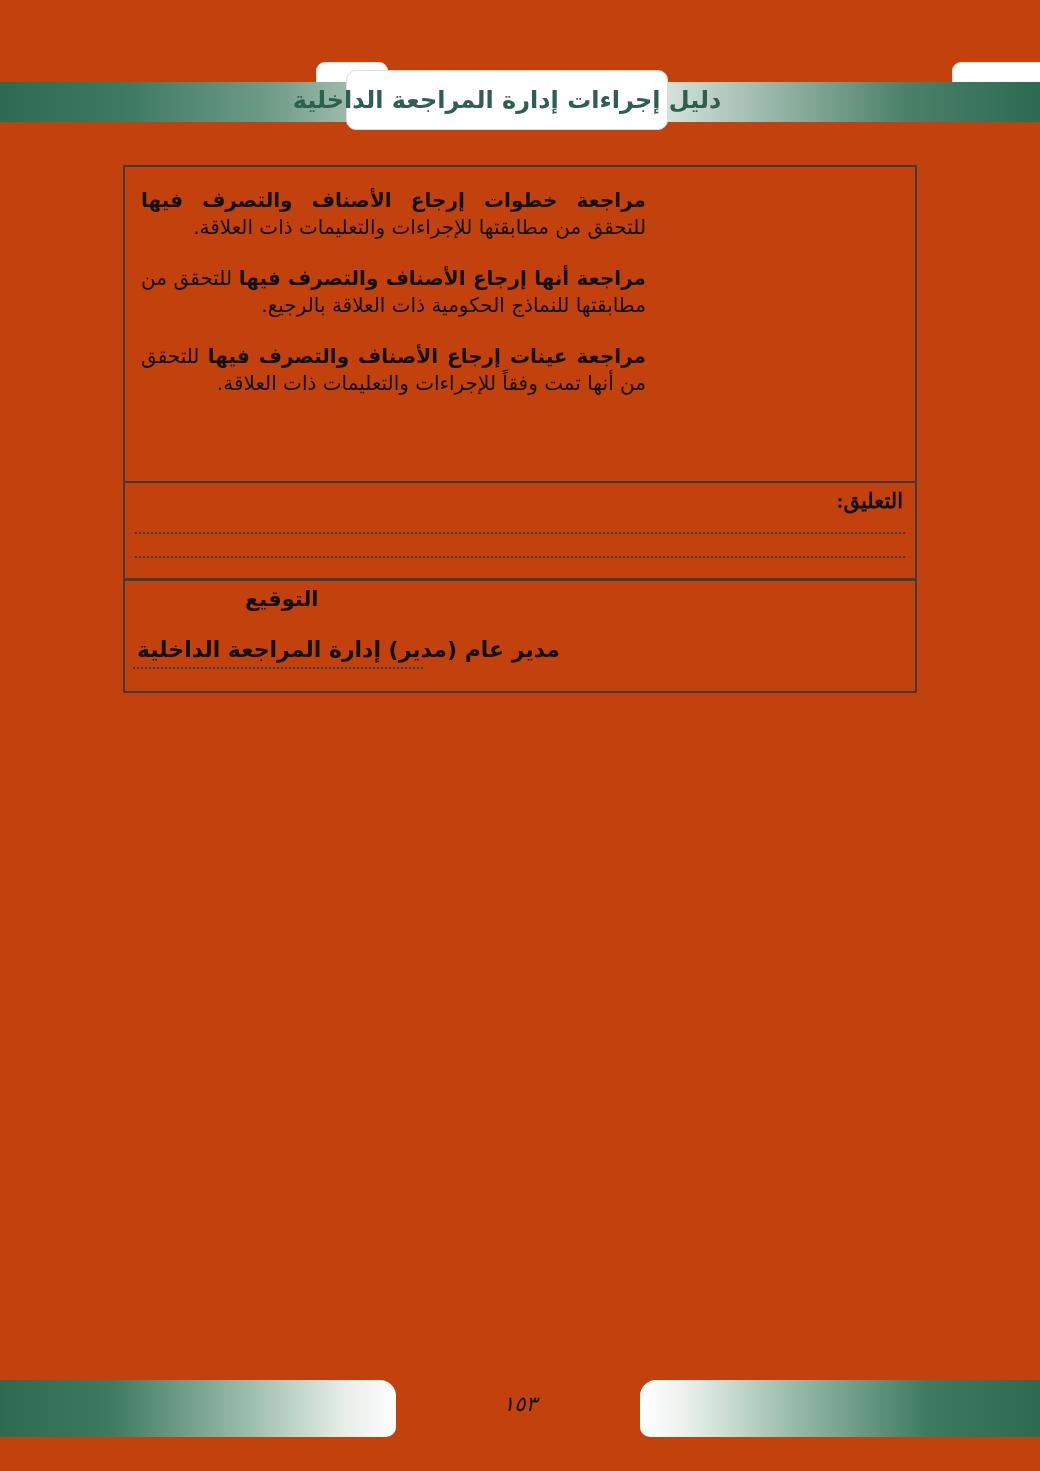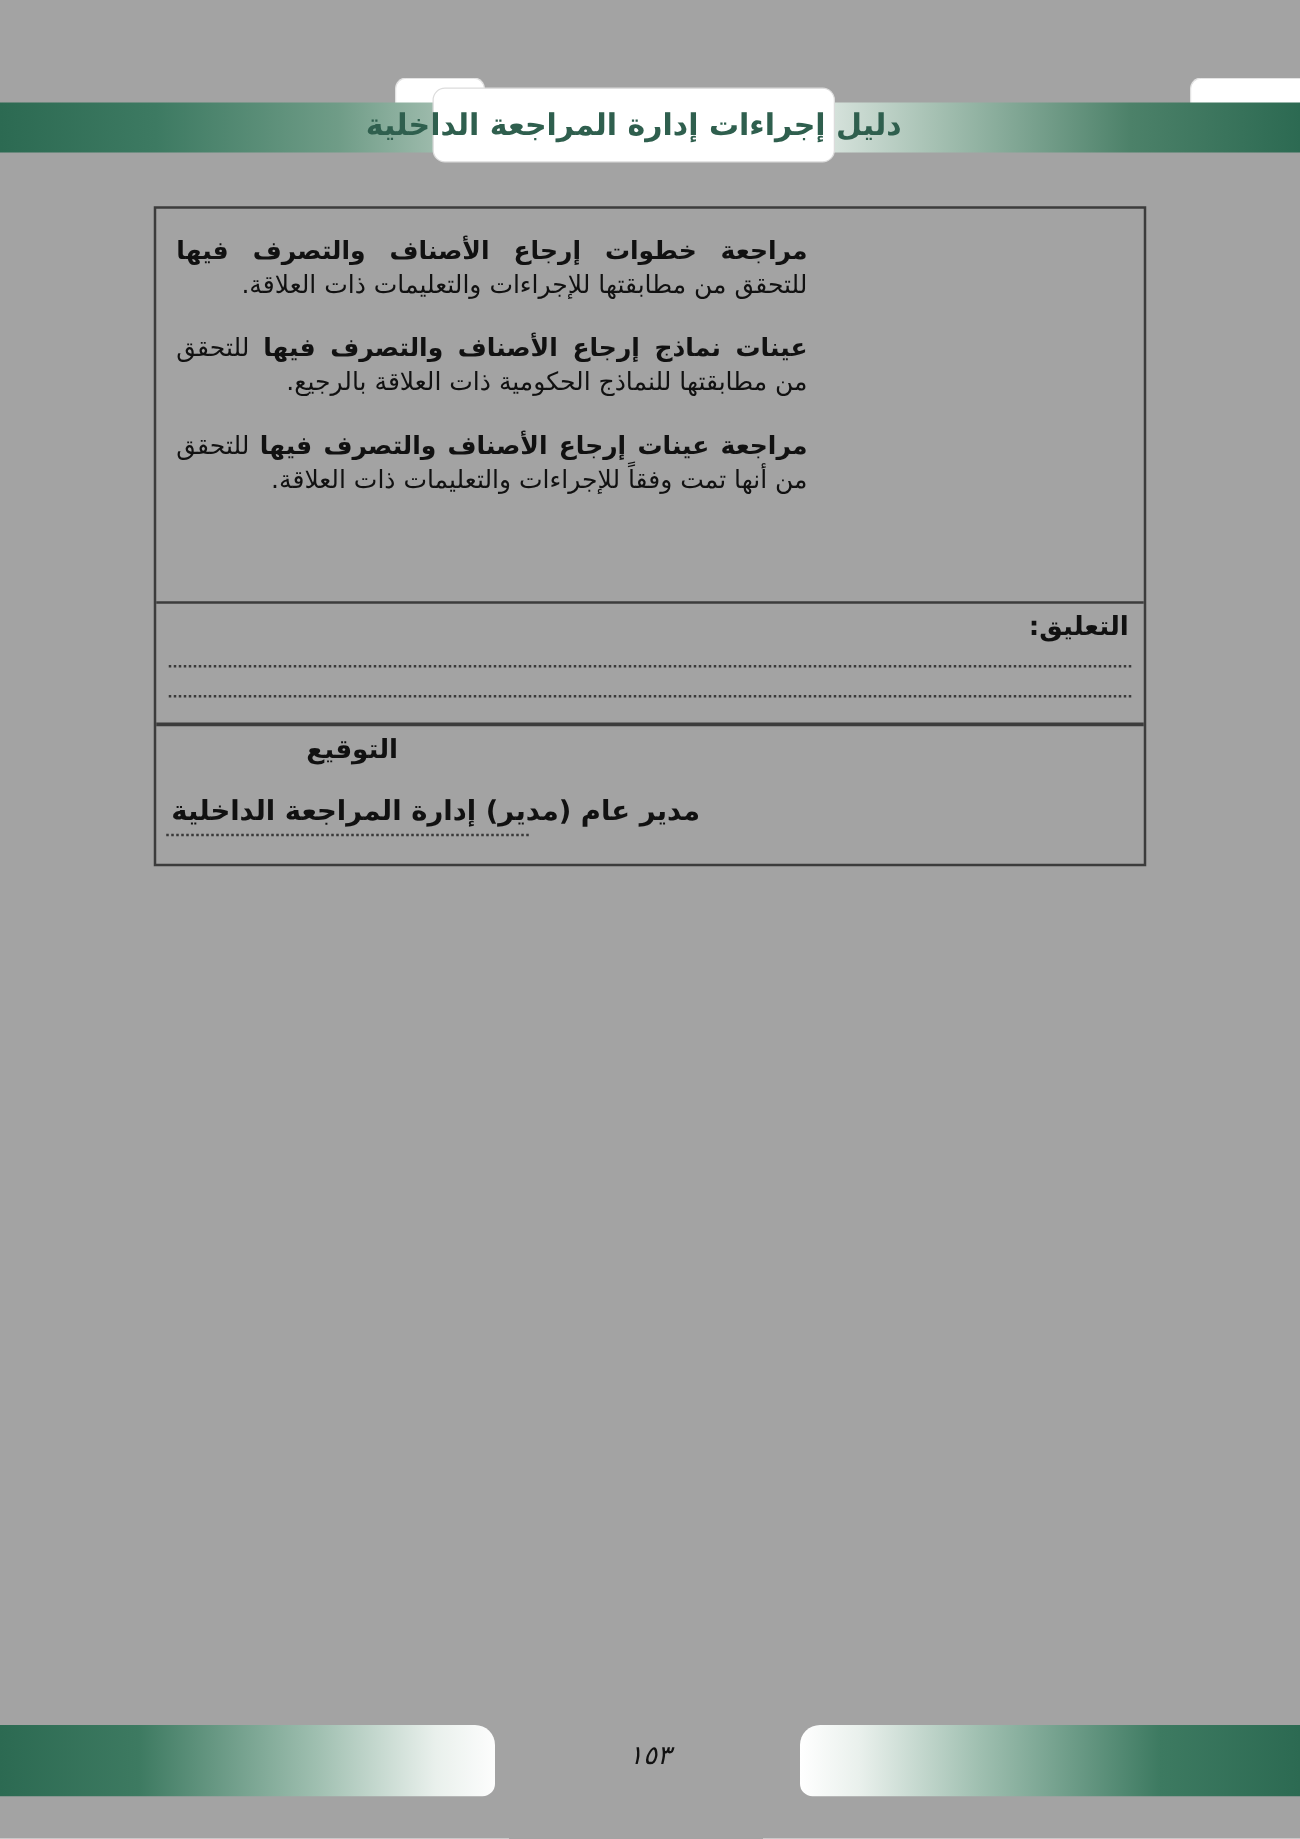--- a/index.html
+++ b/index.html
@@ -1,17 +1,17 @@
 <!DOCTYPE html>
 <html lang="ar"><head>
 <meta charset="utf-8">
 <style>
   html,body{margin:0;padding:0;background:#ffffff;}
   .page{
-    position:relative;width:1040px;height:1471px;background:#a3a3a3;
+    position:relative;width:1040px;height:1471px;background:#c2410c;
     font-family:"DejaVu Sans",sans-serif;overflow:hidden;
   }
   
   .hdr-band{
     position:absolute;left:0;top:82px;width:1040px;height:40px;
     background:linear-gradient(to right,
       #2c6a52 0%, #3d7a62 12%, #6f9c87 26%, #b9cdc2 38%,
       #f3f7f5 47%, #ffffff 52%, #eef3f0 60%,
       #a5c0b2 72%, #4c8169 87%, #2c6a52 100%);
   }
@@ -53,21 +53,21 @@
   
   .cell-workpapers{
     left:0;top:230px;width:790px;height:84px;
     border-top:2px solid #3c3c3c;padding:4px 12px 0 12px;
   }
   .wp-label{font-size:21px;font-weight:bold;margin-top:4px;text-align:right;}
   .wp-body{font-size:19px;margin-top:12px;text-align:right;white-space:nowrap;}
   
   .cell-comment{
     left:0;top:314px;width:790px;height:94px;
-    border-top:2px solid #3c3c3c;padding:4px 12px 17px 12px;
+    border-top:2px solid #3c3c3c;padding:4px 12px 17px 12px;font-family:Liberation Serif, serif;
   }
   .cm-label{font-size:21px;font-weight:bold;margin-top:2px;text-align:right;}
   .dotline{position:absolute;left:10px;right:10px;height:0;border-bottom:2px dotted #3a3a3a;}
   .dotline-1{top:49px;}
   .dotline-2{top:73px;}
   
   .cell-signature{
     left:0;top:411px;width:790px;height:113px;
     border-top:3px solid #3c3c3c;
   }
@@ -109,21 +109,21 @@
   <div class="hdr-band"></div>
   <div class="hdr-center-tab">
     <span class="hdr-title">دليل إجراءات إدارة المراجعة الداخلية</span>
   </div>
 
   <div class="doc-table">
 
 
     <div class="cell cell-procedures">
       <p><b>مراجعة خطوات إرجاع الأصناف والتصرف فيها</b><span> للتحقق من مطابقتها للإجراءات والتعليمات ذات العلاقة.</span></p>
-      <p><b>عينات نماذج إرجاع الأصناف والتصرف فيها</b><span> للتحقق من مطابقتها للنماذج الحكومية ذات العلاقة بالرجيع.</span></p>
+      <p><b>مراجعة أنها إرجاع الأصناف والتصرف فيها</b><span> للتحقق من مطابقتها للنماذج الحكومية ذات العلاقة بالرجيع.</span></p>
       <p><b>مراجعة عينات إرجاع الأصناف والتصرف فيها</b><span> للتحقق من أنها تمت وفقاً للإجراءات والتعليمات ذات العلاقة.</span></p>
     </div>
 
 
     <div class="cell cell-comment">
       <div class="cm-label">التعليق:</div>
       <div class="dotline dotline-1"></div>
       <div class="dotline dotline-2"></div>
     </div>
 

